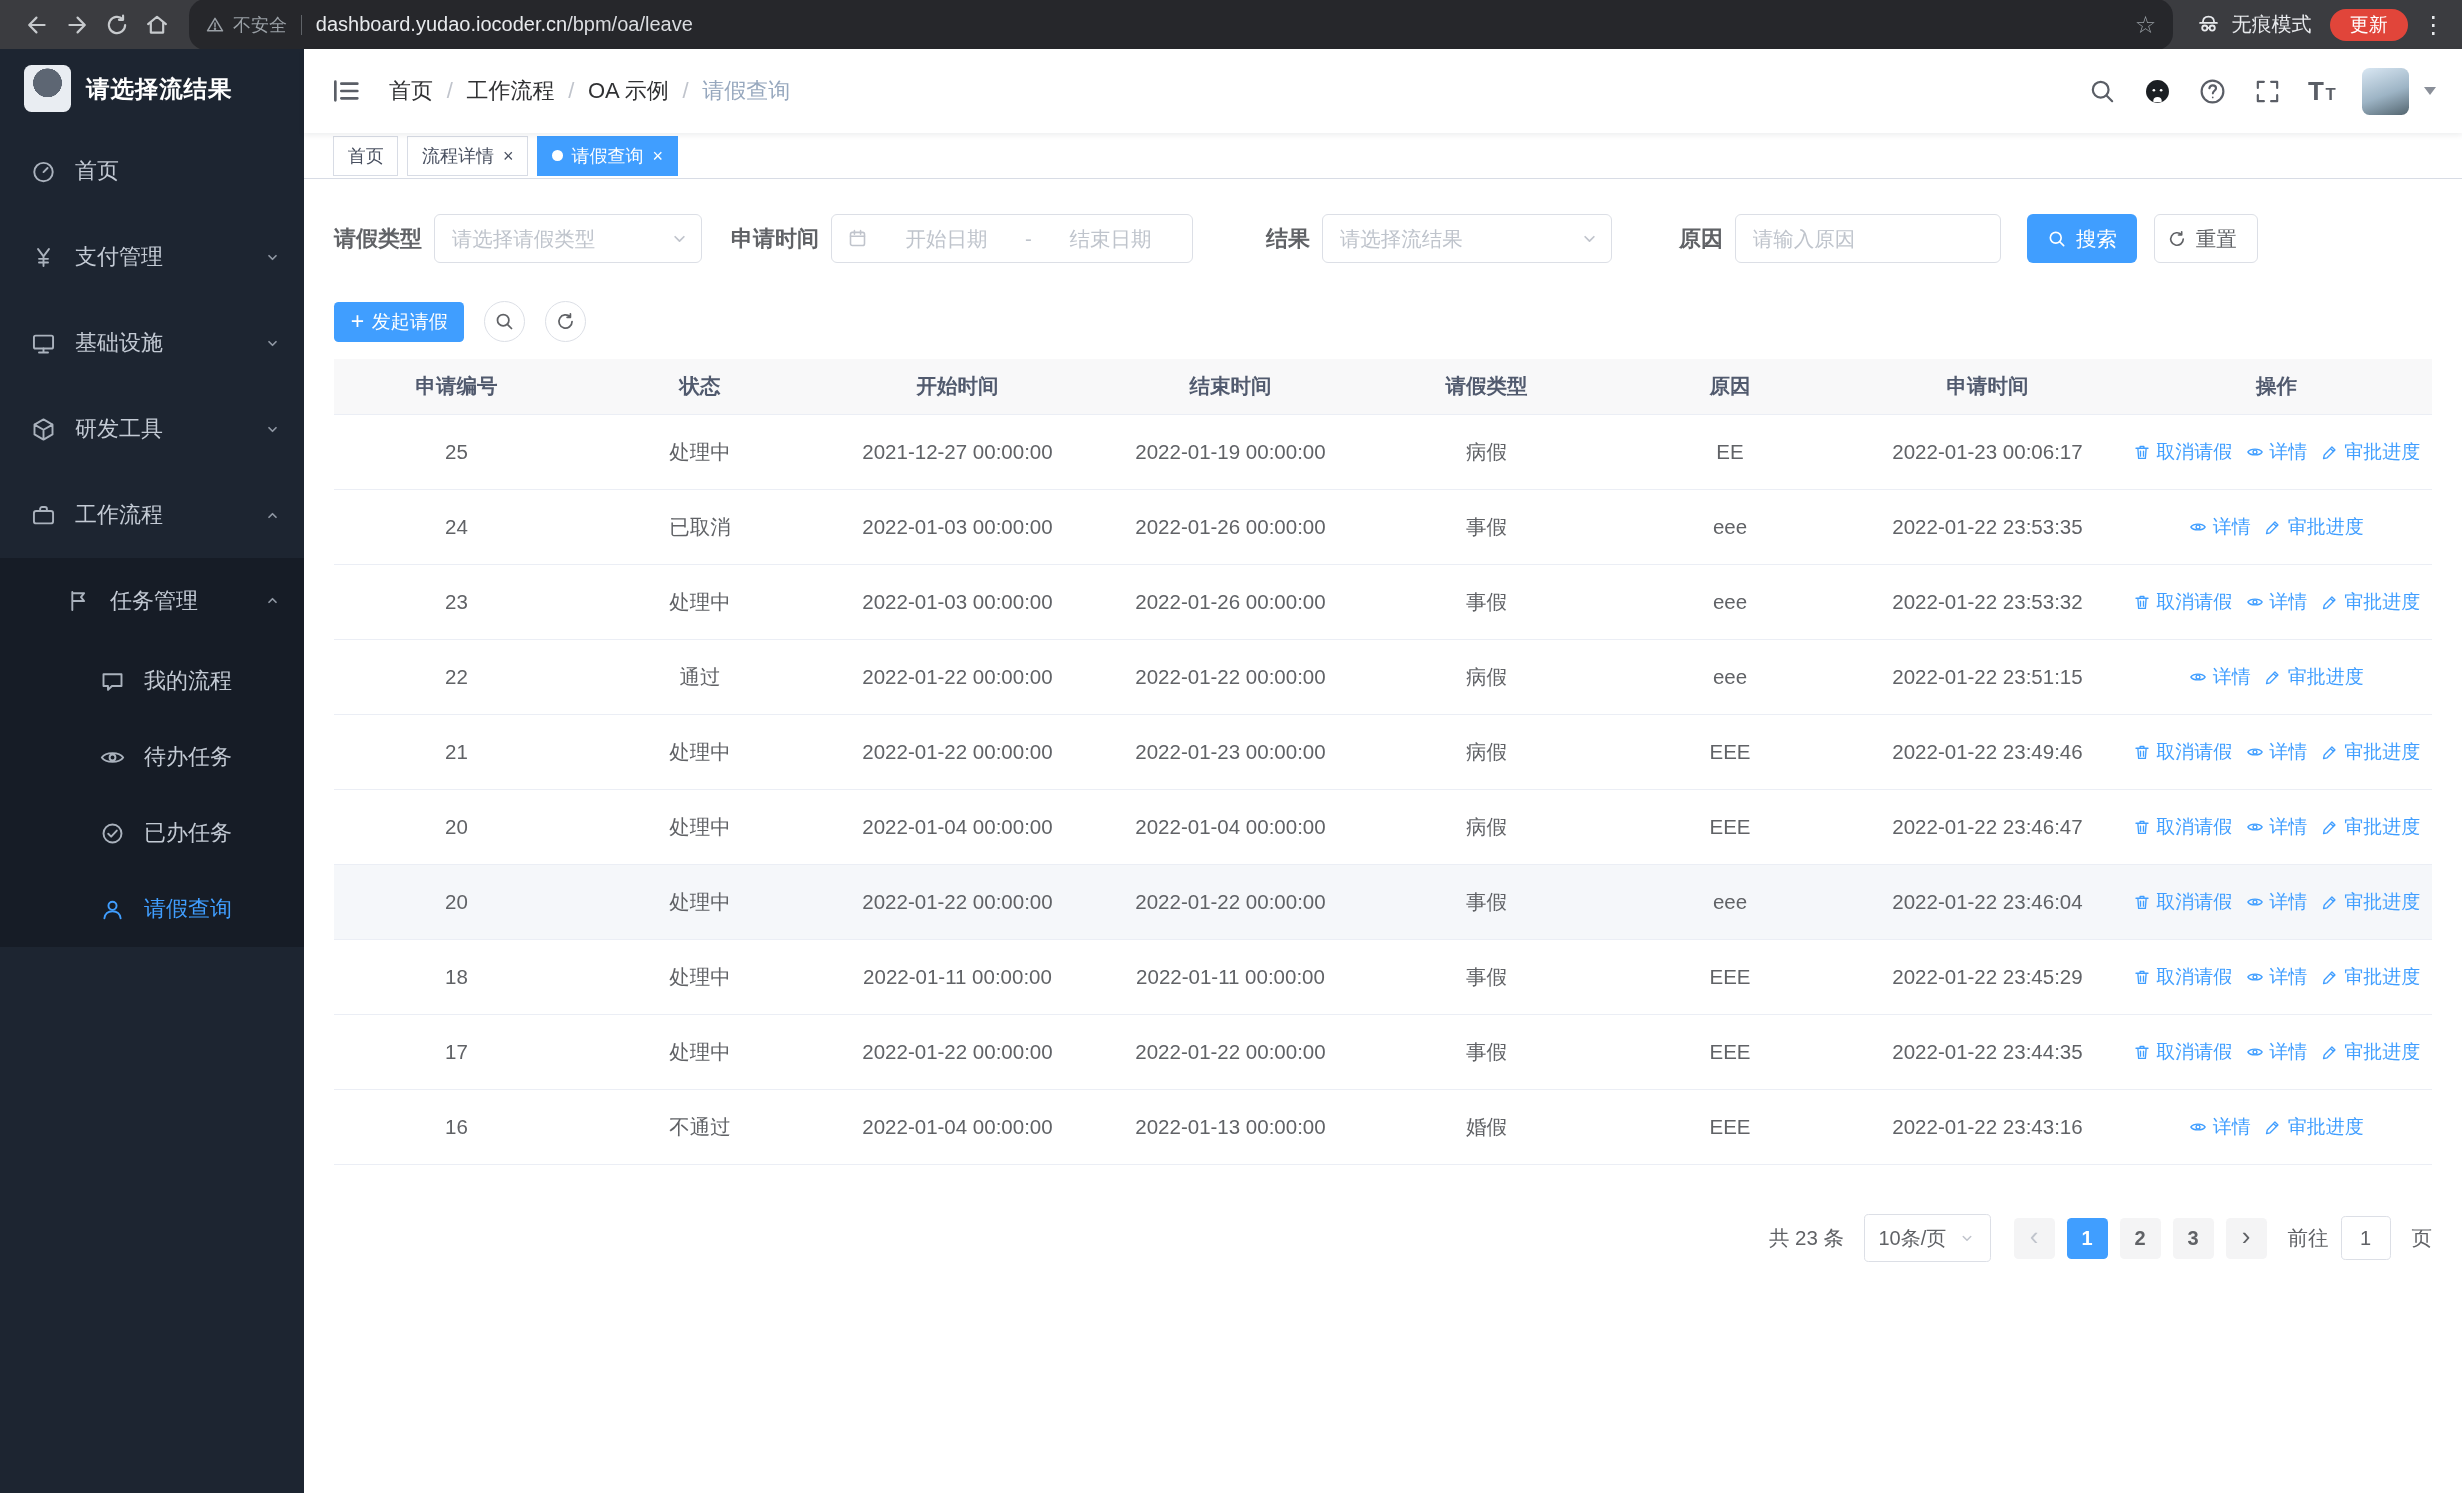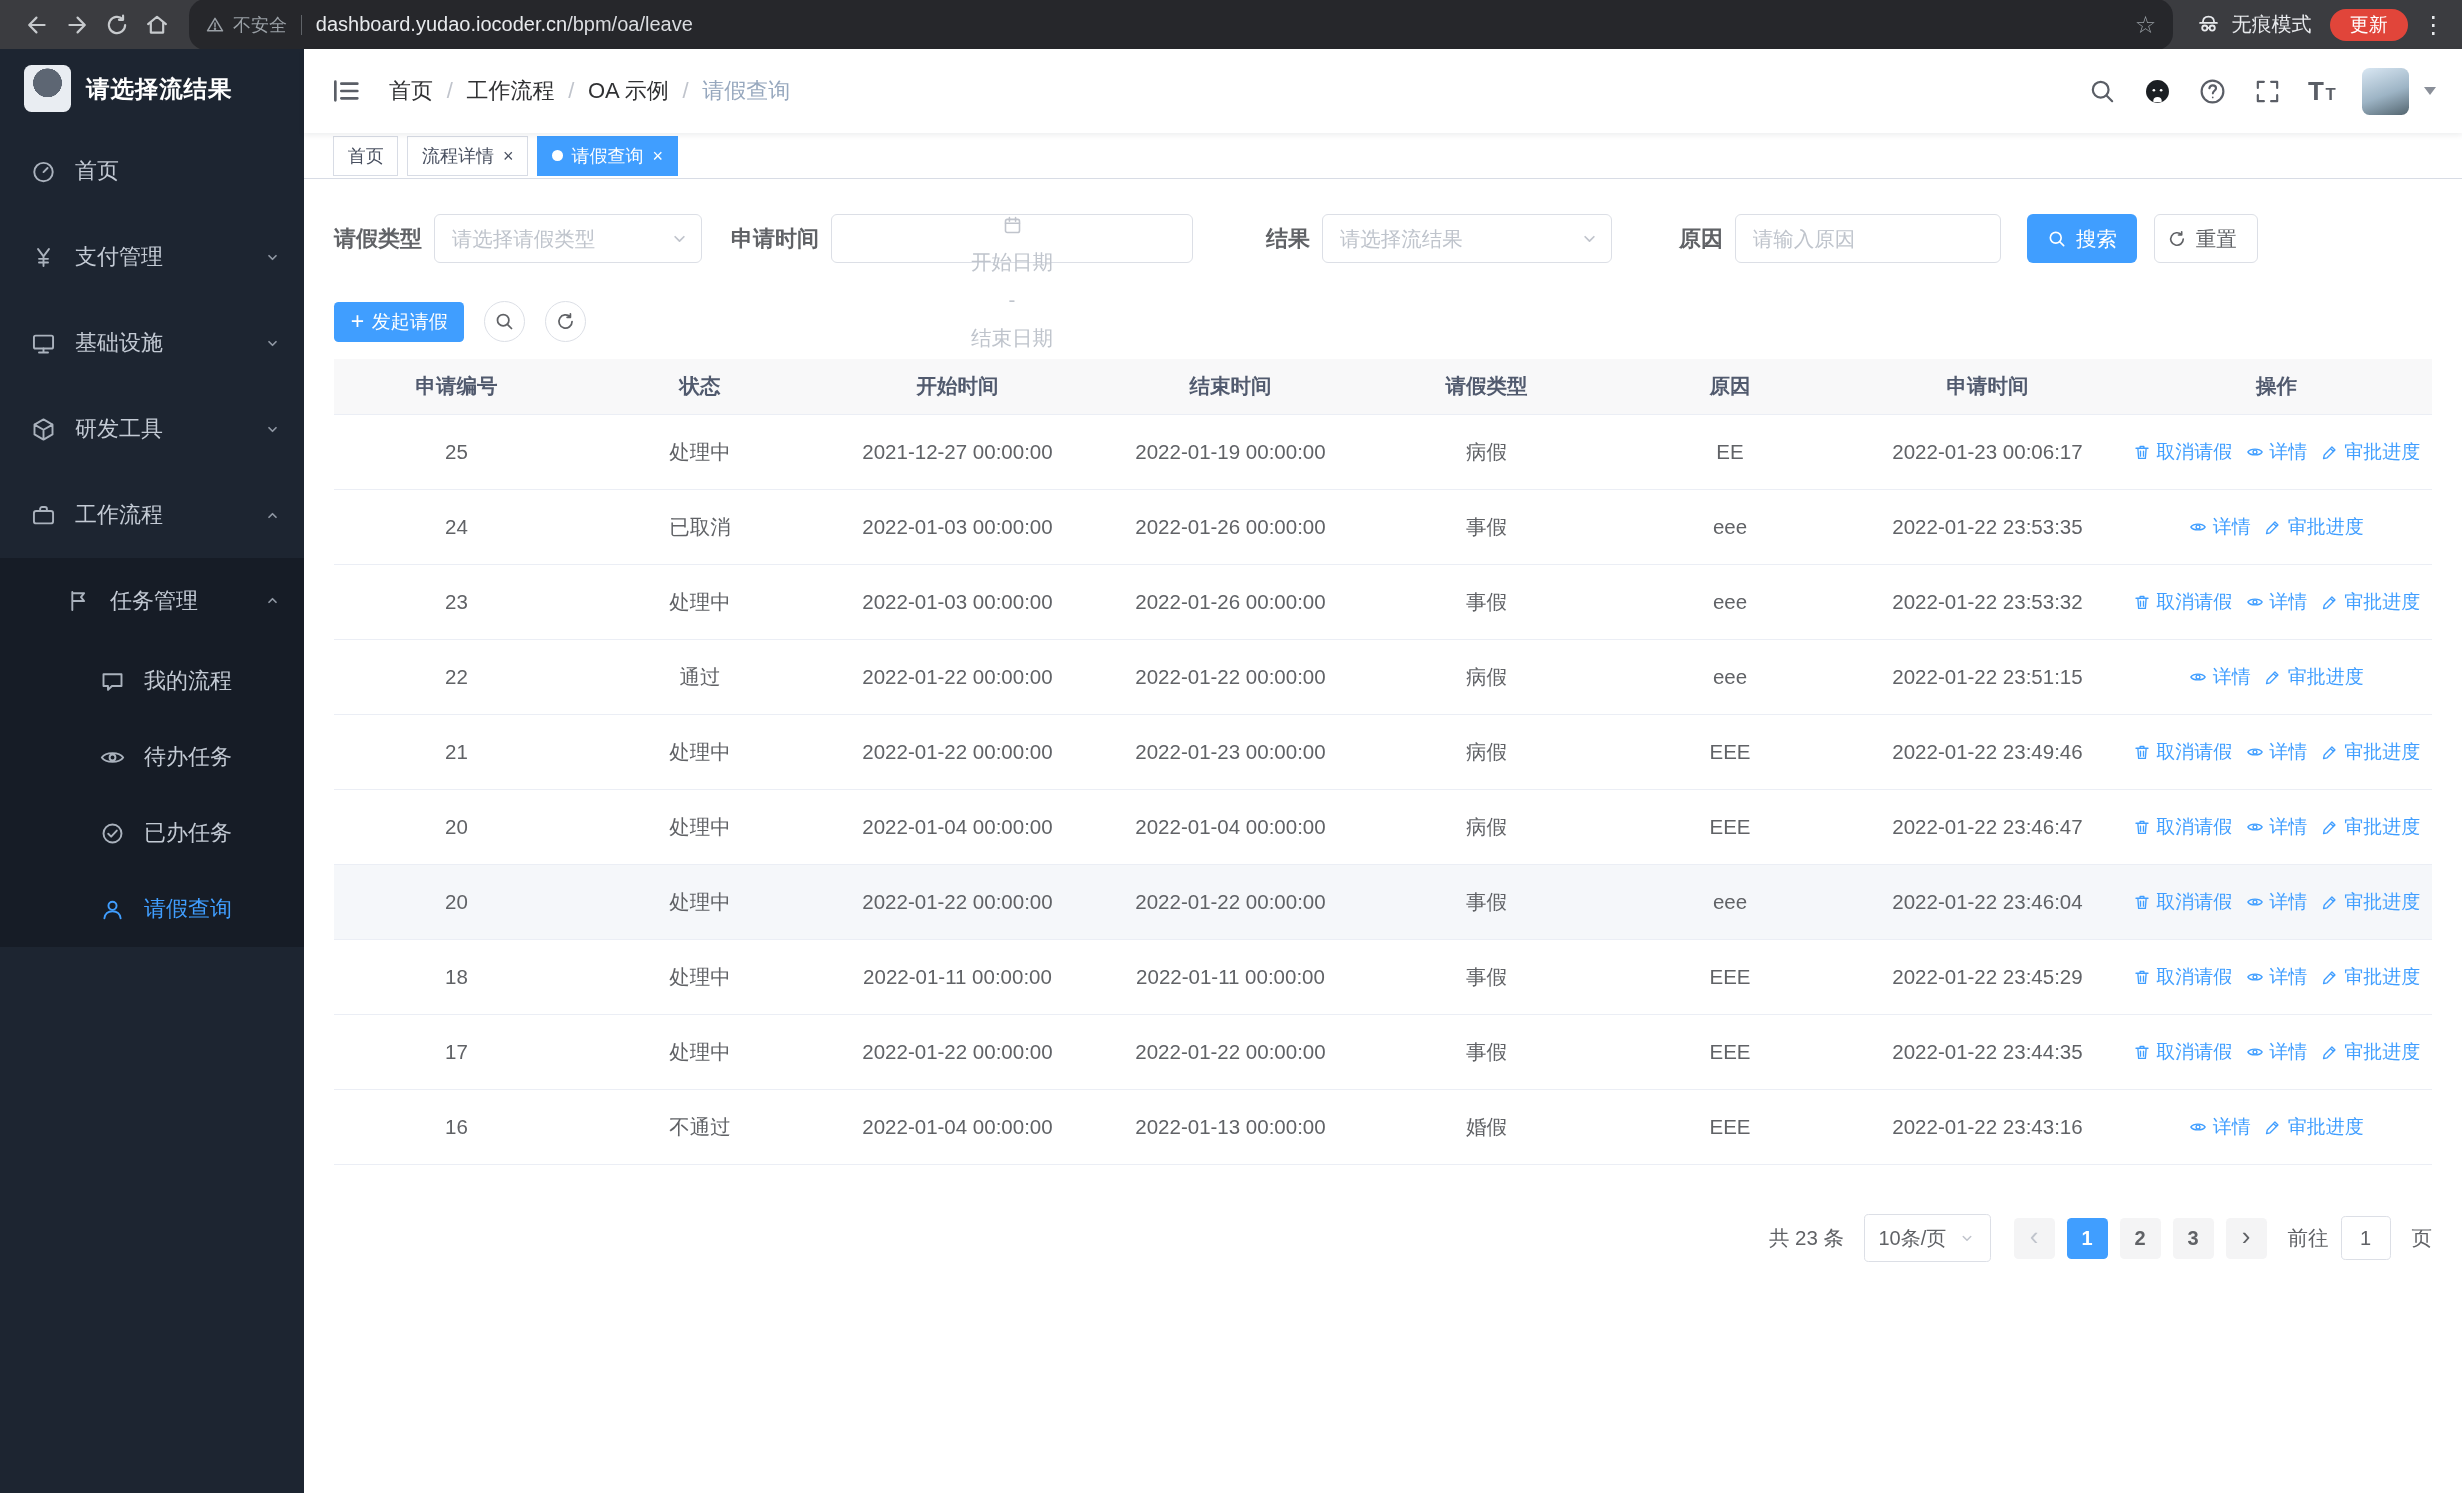--- a/index.html
+++ b/index.html
@@ -82,21 +82,21 @@
 
   
   .content{flex:1;padding:35px 30px 0;}
   .filters{display:flex;align-items:center;}
   .flabel{font-size:22px;font-weight:700;color:#606266;margin-right:12px;white-space:nowrap;}
   .g2{margin-left:29px;} .g3{margin-left:73px;} .g4{margin-left:67px;}
   .sel{position:relative;width:268px;height:49px;flex-shrink:0;}
   .sel input{width:100%;height:100%;border:1.5px solid var(--border);border-radius:6px;padding:0 43px 0 16.7px;font-size:20.5px;color:#606266;background:#fff;}
   .sel .chev-d{position:absolute;right:12px;top:13.7px;width:21px;height:21px;stroke:#c0c4cc;stroke-width:2;}
   input::placeholder{color:#bfc4cc;}
-  .dater{width:362px;height:49px;border:1.5px solid var(--border);border-radius:6px;display:flex;align-items:center;padding:0 15px;gap:12px;flex-shrink:0;cursor:text;flex-direction:column;}
+  .dater{width:362px;height:49px;border:1.5px solid var(--border);border-radius:6px;display:flex;align-items:center;padding:0 15px;gap:12px;flex-shrink:0;cursor:text;}
   .dater svg{width:21px;height:21px;stroke:#c0c4cc;stroke-width:1.8;flex-shrink:0;}
   .dater .ph{color:#bfc4cc;font-size:20.5px;flex:1;text-align:center;white-space:nowrap;}
   .dater .rsep{color:#bfc4cc;font-size:20.5px;}
   .txt{width:266px;height:49px;border:1.5px solid var(--border);border-radius:6px;padding:0 16.7px;font-size:20.5px;color:#606266;flex-shrink:0;}
   .btn{height:49px;border-radius:6px;font-size:20.5px;display:inline-flex;align-items:center;gap:9px;padding:0 20px;cursor:pointer;white-space:nowrap;}
   .btn svg{width:20px;height:20px;stroke-width:2;}
   .btn.primary{background:var(--primary);border:none;color:#fff;}
   .btn.primary svg{stroke:#fff;}
   .btn.plain{background:#fff;border:1.5px solid var(--border);color:#606266;padding-left:12px;}
   .btn.plain svg{stroke:#606266;}

